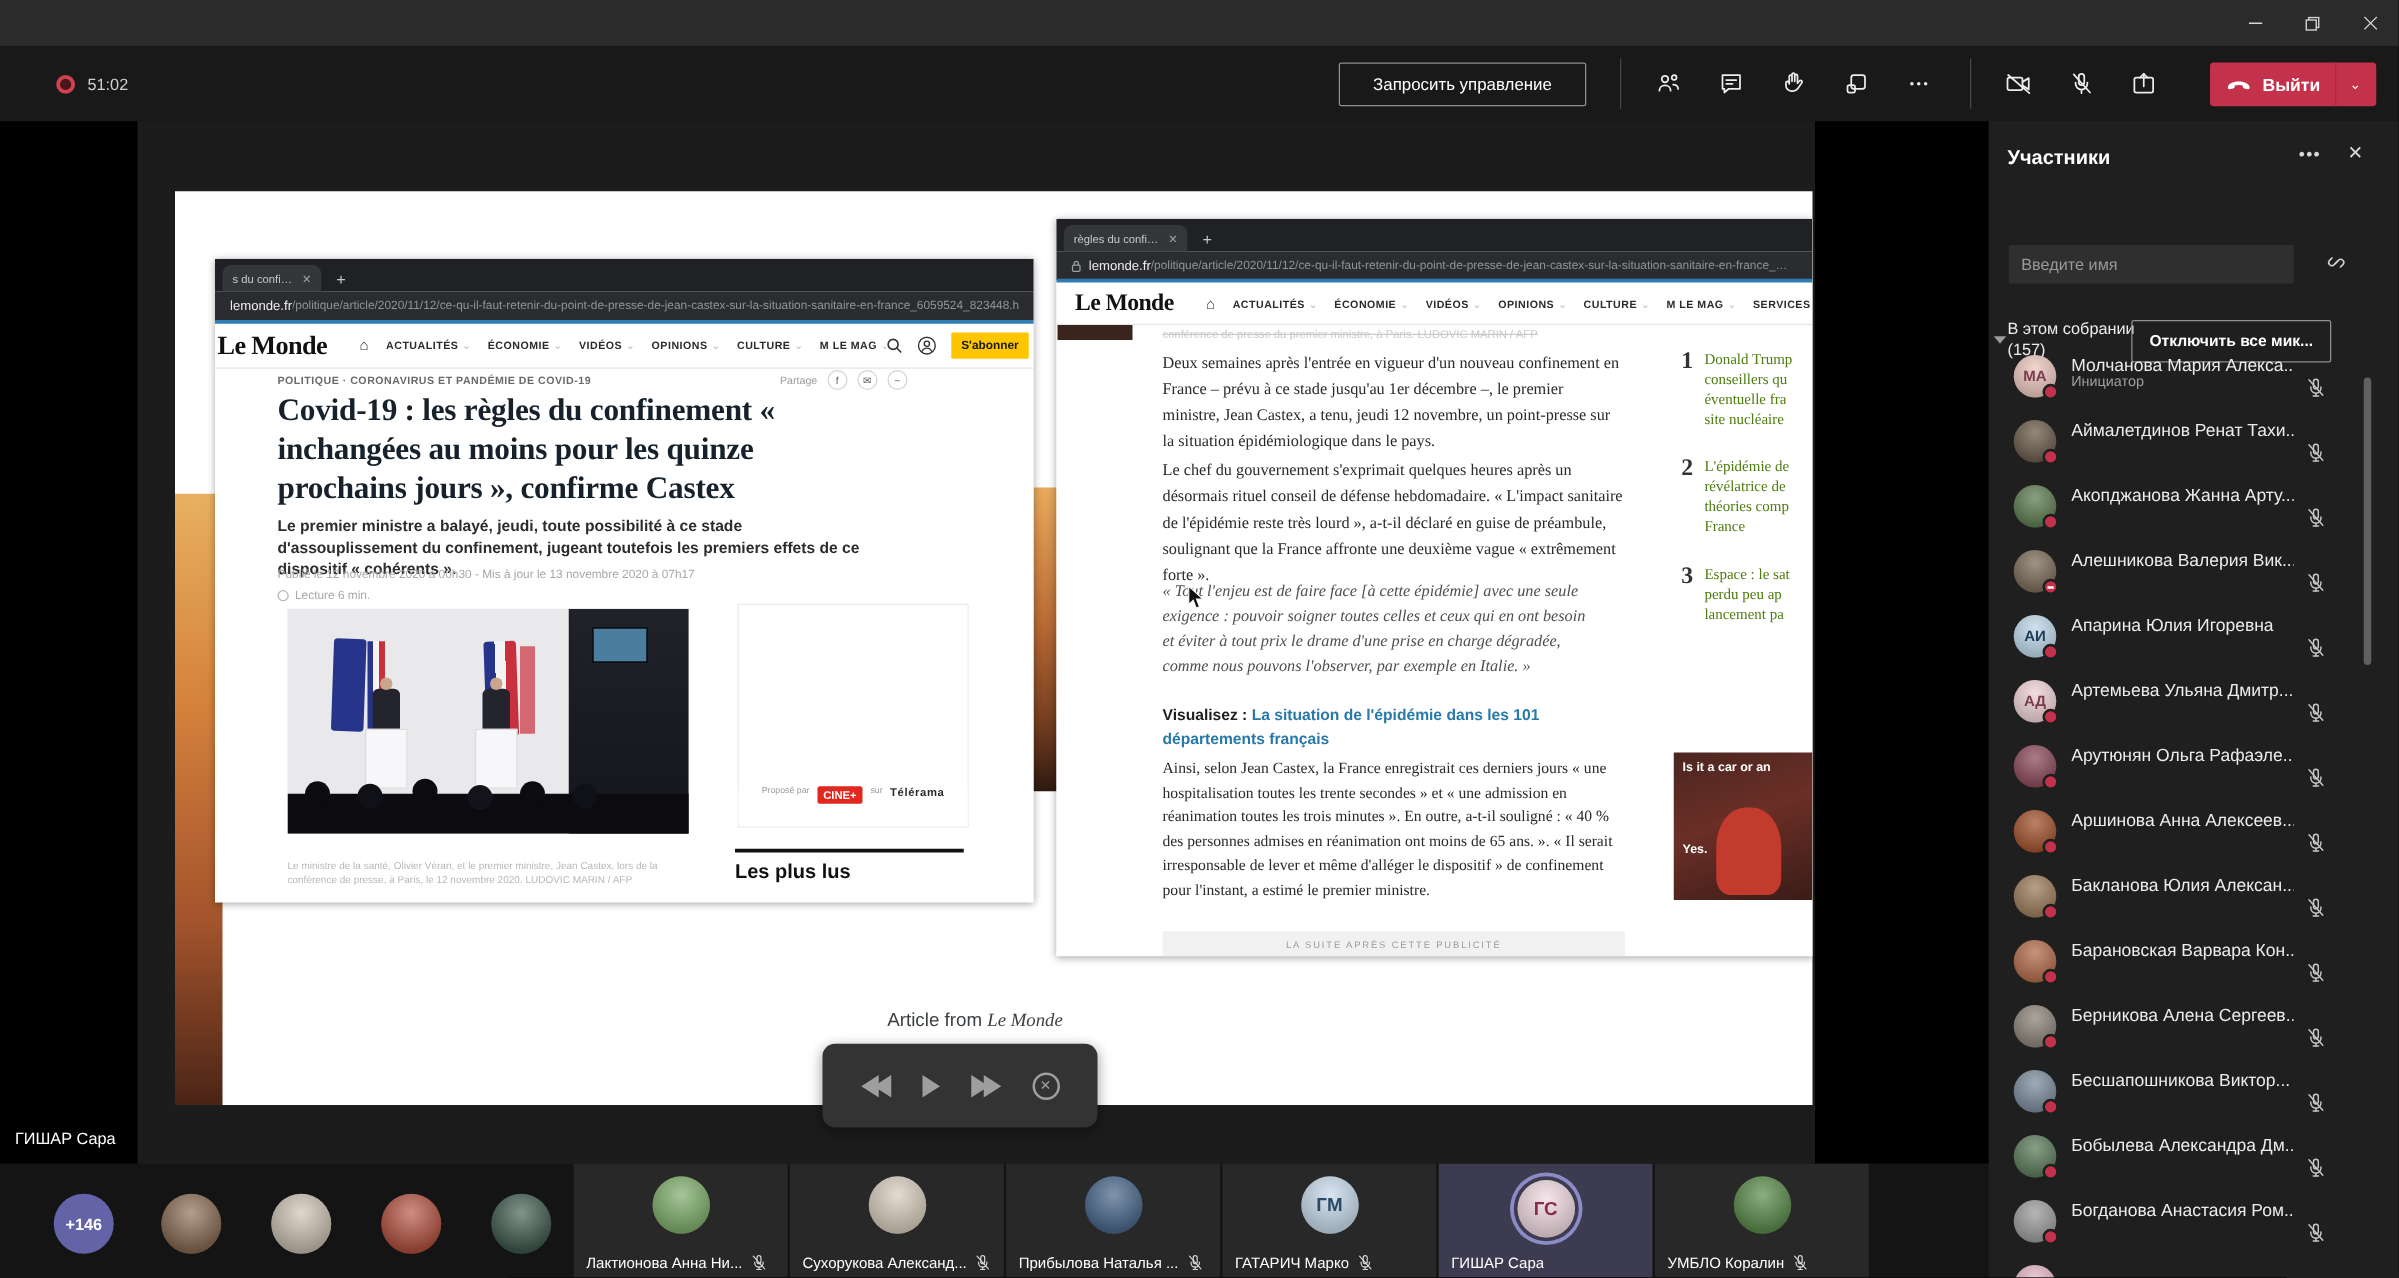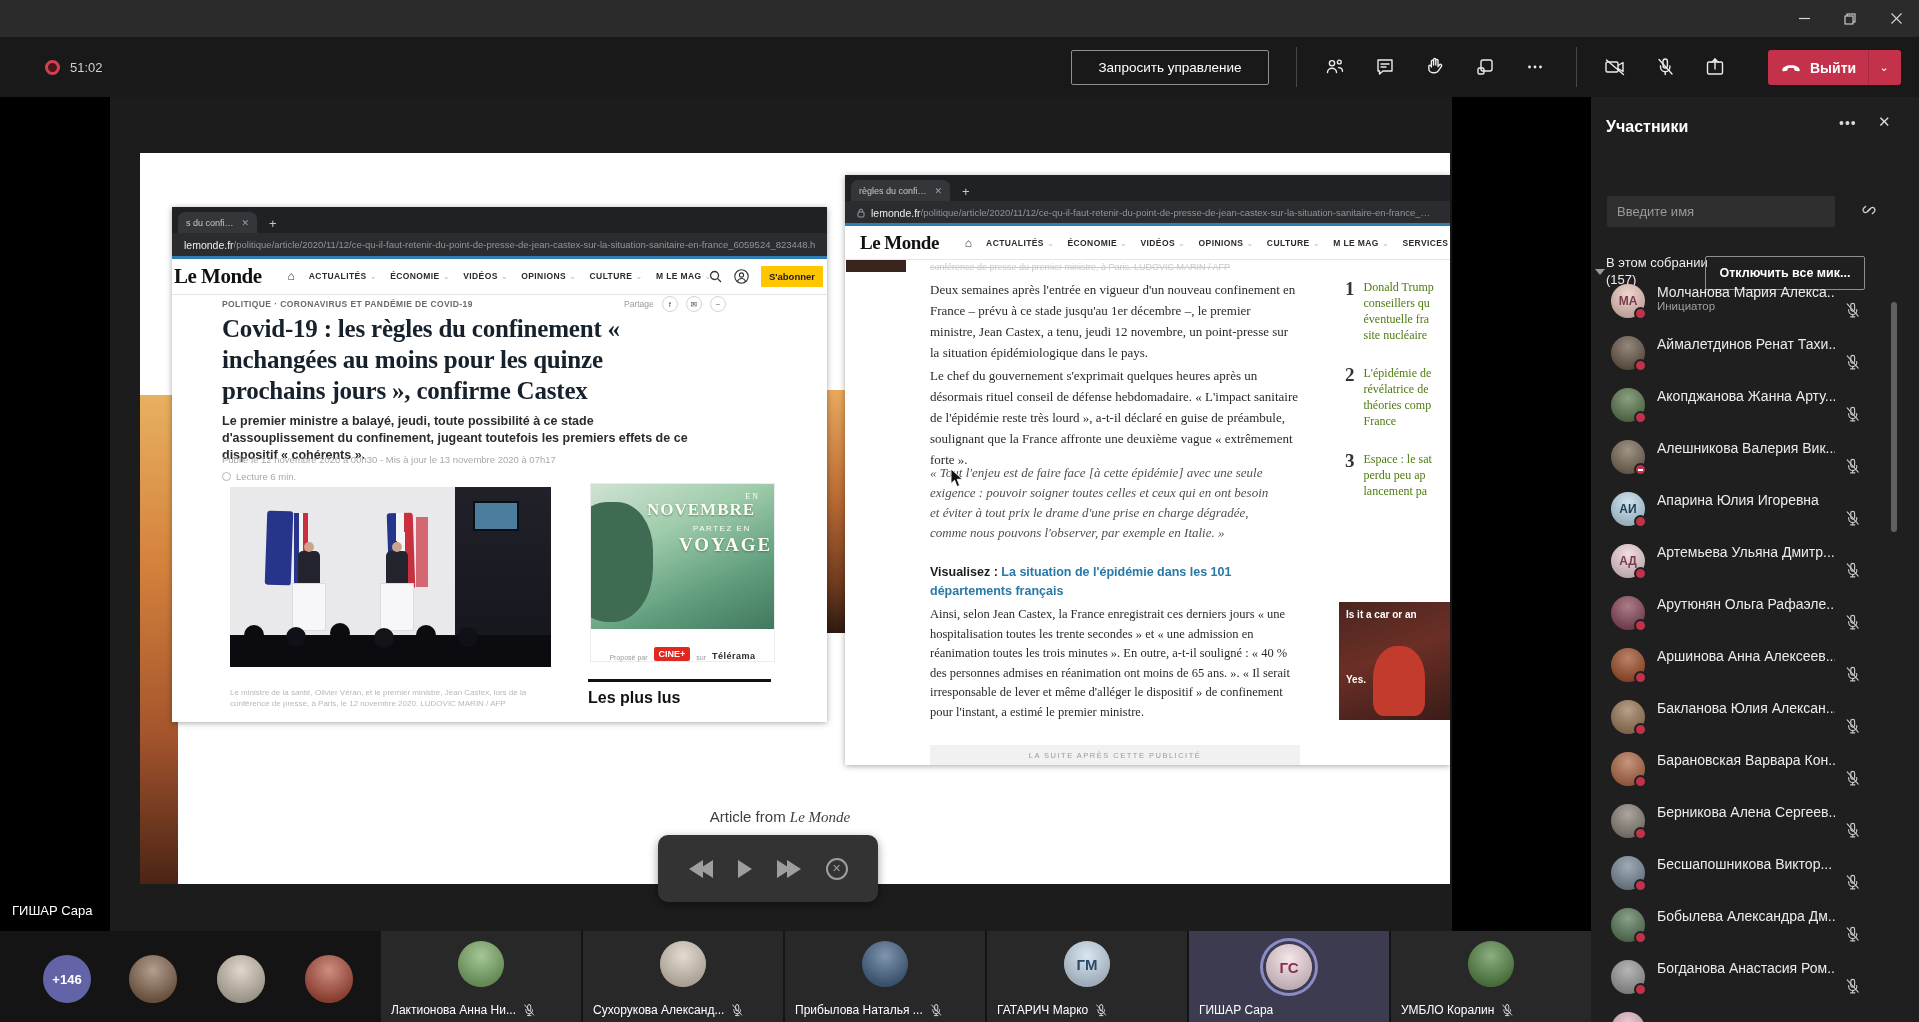--- a/index.html
+++ b/index.html
@@ -102,21 +102,21 @@
   .ph-crowd::before{content:"";position:absolute;left:14px;top:-10px;width:20px;height:20px;border-radius:50%;background:#0c0c10;box-shadow:42px 2px 0 #101117,86px -2px 0 #0c0c10,130px 3px 0 #13141a,172px 0 0 #0c0c10,214px 2px 0 #101117}
 
   
   .ad-voyage{position:absolute;left:418px;top:276px;width:185px;height:179px;border:1px solid #ececec}
   .adv-img{position:absolute;left:0;top:0;right:0;height:147px;background:linear-gradient(155deg,#cfe3d3 0%,#9ecbaa 35%,#5f9d7c 70%,#41775c 100%);overflow:hidden}
   .adv-img::before{content:"";position:absolute;left:-28px;top:18px;width:90px;height:120px;background:#3f6b52;border-radius:50% 40% 45% 50%}
   .adv-en{position:absolute;right:14px;top:8px;color:#fff;font-size:8px;font-family:"Liberation Serif",serif;letter-spacing:2px}
   .adv-l2{position:absolute;left:56px;top:16px;color:#fdfdf4;font-family:"Liberation Serif",serif;font-size:17px;font-weight:700;letter-spacing:1px;text-shadow:0 1px 2px rgba(30,70,50,.5)}
   .adv-l3{position:absolute;left:102px;top:40px;color:#fdfdf4;font-size:8px;letter-spacing:1.5px}
   .adv-l4{position:absolute;left:88px;top:50px;color:#fdfdf4;font-family:"Liberation Serif",serif;font-size:19px;font-weight:700;letter-spacing:2px;text-shadow:0 1px 2px rgba(30,70,50,.5)}
-  .adv-strip{position:absolute;left:0;bottom:0;right:0;height:32px;background:#fff;display:flex;align-items:flex-end;justify-content:center;gap:6px}
+  .adv-strip{position:absolute;left:0;bottom:0;right:0;height:32px;background:#fff;display:flex;align-items:flex-start;justify-content:center;gap:6px}
   .adv-sp{font-size:7px;color:#9a9a9a}
   .adv-brand{background:#e0281e;color:#fff;font-size:9px;font-weight:700;padding:2px 5px;border-radius:2px}
   .adv-partner{font-size:9px;font-weight:700;color:#2b2b2b;letter-spacing:.5px}
   .mostread-rule{position:absolute;left:416px;top:472px;width:183px;height:3px;background:#111}
   .mostread{position:absolute;left:416px;top:482px;font-size:16px;font-weight:800;color:#111}
 
   
   .brown-strip{position:absolute;left:1px;top:85px;width:60px;height:12px;background:#3a241e}
   .credit-line{position:absolute;left:85px;top:87px;width:366px;font-size:9px;color:#c9c9c9;text-decoration:line-through;white-space:nowrap;overflow:hidden}
   .rp{position:absolute;left:85px;width:368px;font-family:"Liberation Serif",serif;font-size:13px;line-height:21px;color:#2a2a2a}
@@ -150,21 +150,21 @@
   .cursor{position:absolute;left:950px;top:371px;z-index:50}
 
   
   .bstrip{position:absolute;left:0;top:931px;width:1591px;height:91px;background:#141414;display:flex}
   .mini-zone{position:relative;width:459px;height:91px}
   .more-bubble{position:absolute;left:43px;top:24px;width:48px;height:48px;border-radius:50%;background:#6264a7;color:#fff;font-size:13px;font-weight:700;display:flex;align-items:center;justify-content:center;cursor:pointer}
   .mini-avs{position:absolute;left:129px;top:24px;display:flex;gap:40px}
   .s-av{width:48px;height:48px;border-radius:50%;background:#555;position:relative;overflow:hidden;flex:none}
   .s-av::after{content:"";position:absolute;inset:0;border-radius:50%;background:radial-gradient(circle at 50% 32%,rgba(255,255,255,.35),rgba(0,0,0,.25) 75%)}
   .tiles{display:flex;gap:2px}
-  .tile{position:relative;width:200px;height:91px;background:#282828;cursor:pointer}
+  .tile{position:relative;width:171px;height:91px;background:#282828;cursor:pointer}
   .tile.speaking{background:#3d3b4f}
   .t-av{position:absolute;left:50%;top:10px;transform:translateX(-50%);width:46px;height:46px;border-radius:50%;display:flex;align-items:center;justify-content:center;overflow:hidden}
   .t-av::after{content:"";position:absolute;inset:0;border-radius:50%;background:radial-gradient(circle at 50% 32%,rgba(255,255,255,.3),rgba(0,0,0,.22) 75%)}
   .tile.speaking .t-av{box-shadow:0 0 0 3px #3d3b4f,0 0 0 6px #8b8cc7;top:13px}
   .t-ini{position:relative;z-index:2;font-size:15px;font-weight:700}
   .t-meta{position:absolute;left:10px;bottom:5px;display:flex;align-items:center;gap:6px;max-width:175px}
   .t-name{color:#ffffff;font-size:12px;white-space:nowrap;overflow:hidden}
   .t-mic{width:14px;height:14px;flex:none;color:#d8d8d8}
 
   
@@ -390,26 +390,20 @@
           <div class="ph-podium p1"></div>
           <div class="ph-podium p2"></div>
           <div class="ph-camera">
               <div class="ph-screen"></div>
             </div>
           <div class="ph-crowd"></div>
         </div>
         <div class="photo-cap">Le ministre de la santé, Olivier Véran, et le premier ministre, Jean Castex, lors de la conférence de presse, à Paris, le 12 novembre 2020. LUDOVIC MARIN / AFP</div>
 
         <div class="ad-voyage">
-          <div class="adv-img">
-            <span class="adv-en">EN</span>
-            <span class="adv-l2">NOVEMBRE</span>
-            <span class="adv-l3">PARTEZ EN</span>
-            <span class="adv-l4">VOYAGE</span>
-          </div>
           <div class="adv-strip">
             <span class="adv-sp">Proposé par</span>
             <span class="adv-brand">CINE+</span>
             <span class="adv-sp">sur</span>
             <span class="adv-partner">Télérama</span>
           </div>
         </div>
         <div class="mostread-rule"></div>
         <div class="mostread">Les plus lus</div>
       </div>

